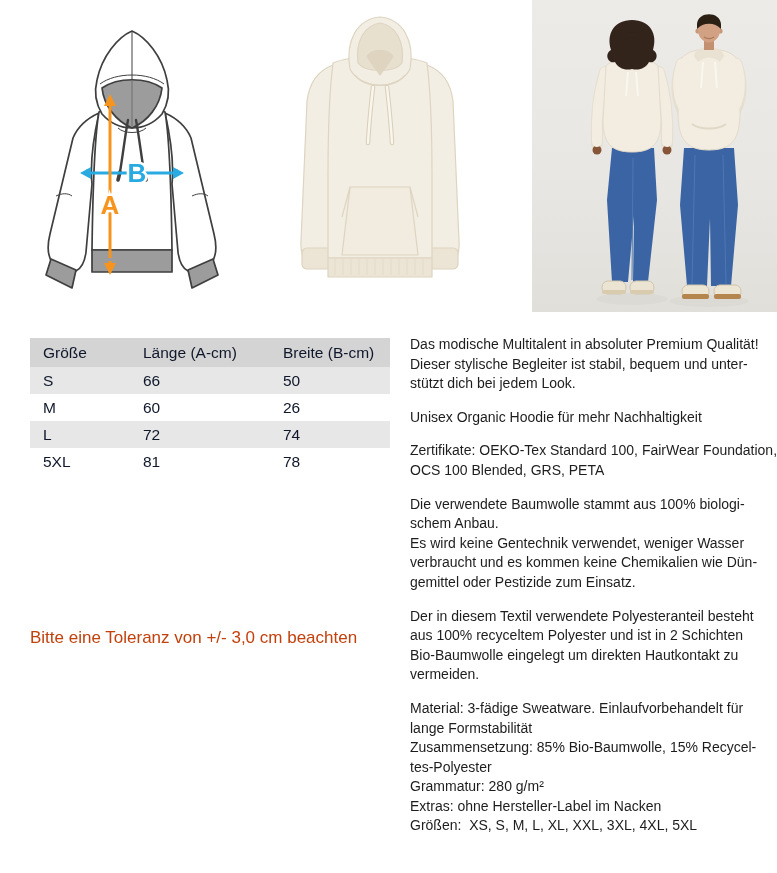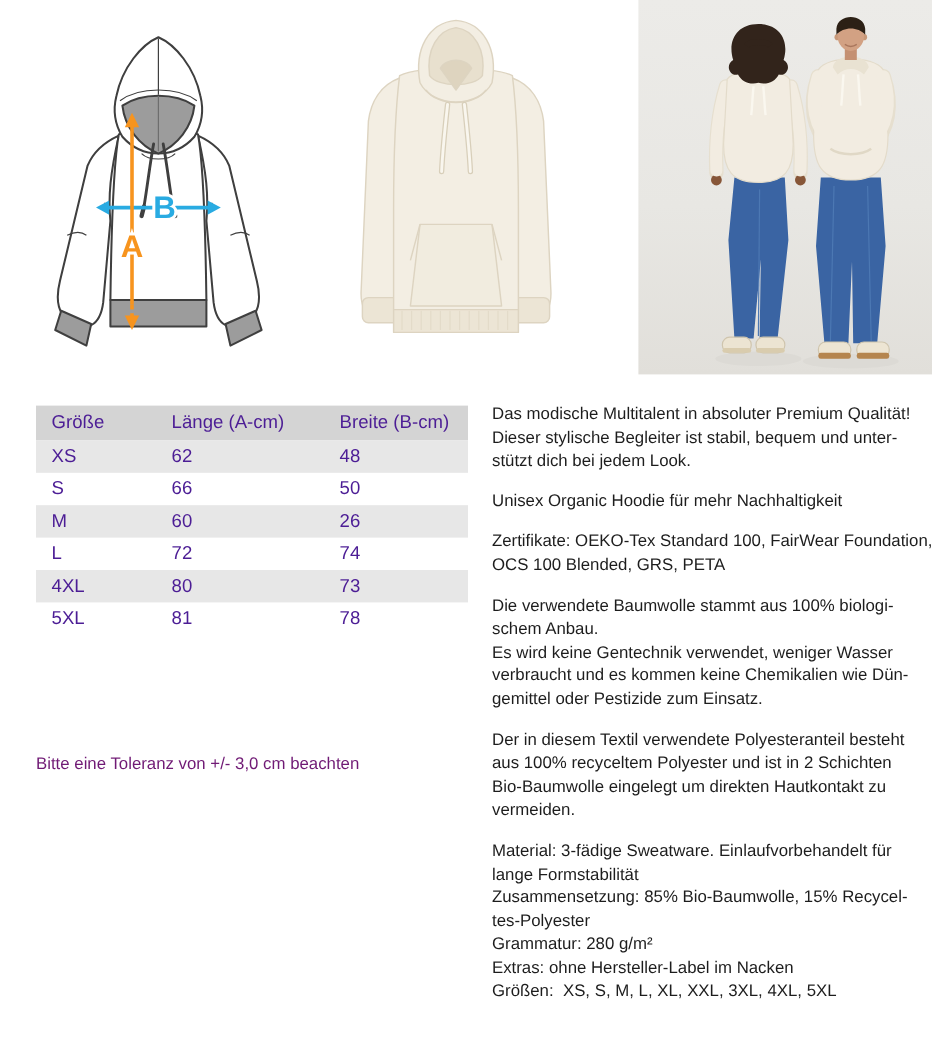--- a/index.html
+++ b/index.html
@@ -9,27 +9,27 @@
 
   
   .diagram{left:30px;top:24px;width:200px;height:270px;}
   .product-photo{left:255px;top:5px;width:250px;height:300px;}
   .models-photo{left:532px;top:0;width:245px;height:312px;
                 background:linear-gradient(180deg,#ecebe8 0%,#e8e7e3 55%,#e1dfda 100%);}
   .diagram svg,.product-photo svg,.models-photo svg{display:block;width:100%;height:100%;}
 
   
   table.size-table{left:30px;top:338px;width:360px;border-collapse:collapse;
-                   font-size:15.5px;color:#4c1d95;table-layout:fixed;}
+                   font-size:15.5px;color:#0f172a;table-layout:fixed;}
   table.size-table th{font-weight:normal;text-align:left;background:#d4d4d4;height:29px;
                       padding:0 0 0 13px;}
   table.size-table td{height:27px;padding:0 0 0 13px;}
   table.size-table tbody tr:nth-child(odd) td{background:#e7e7e7;}
 
-  .tolerance{left:30px;top:628px;font-size:14px;color:#701a75;}
+  .tolerance{left:30px;top:628px;font-size:17px;color:#c2410c;}
 
   .desc{left:410px;top:335px;width:370px;font-size:14px;line-height:1.40;color:#1d1d1d;}
   .desc p{margin:0 0 14px 0;white-space:pre-line;}
 
   .mlabel{font-weight:bold;font-size:26px;paint-order:stroke;stroke:#ffffff;stroke-width:5px;}
 </style>
 </head>
 <body>
 
 <div class="canvas">
@@ -177,43 +177,33 @@
       </colgroup>
     <thead>
       <tr>
         <th>Größe</th>
         <th>Länge (A-cm)</th>
         <th>Breite (B-cm)</th>
       </tr>
     </thead>
     <tbody>
       <tr>
-          <td>XS</td>
-          <td>62</td>
-          <td>48</td>
-        </tr>
-      <tr>
           <td>S</td>
           <td>66</td>
           <td>50</td>
         </tr>
       <tr>
           <td>M</td>
           <td>60</td>
           <td>26</td>
         </tr>
       <tr>
           <td>L</td>
           <td>72</td>
           <td>74</td>
-        </tr>
-      <tr>
-          <td>4XL</td>
-          <td>80</td>
-          <td>73</td>
         </tr>
       <tr>
           <td>5XL</td>
           <td>81</td>
           <td>78</td>
         </tr>
     </tbody>
   </table>
 
   <div class="abs tolerance">Bitte eine Toleranz von +/- 3,0 cm beachten</div>

